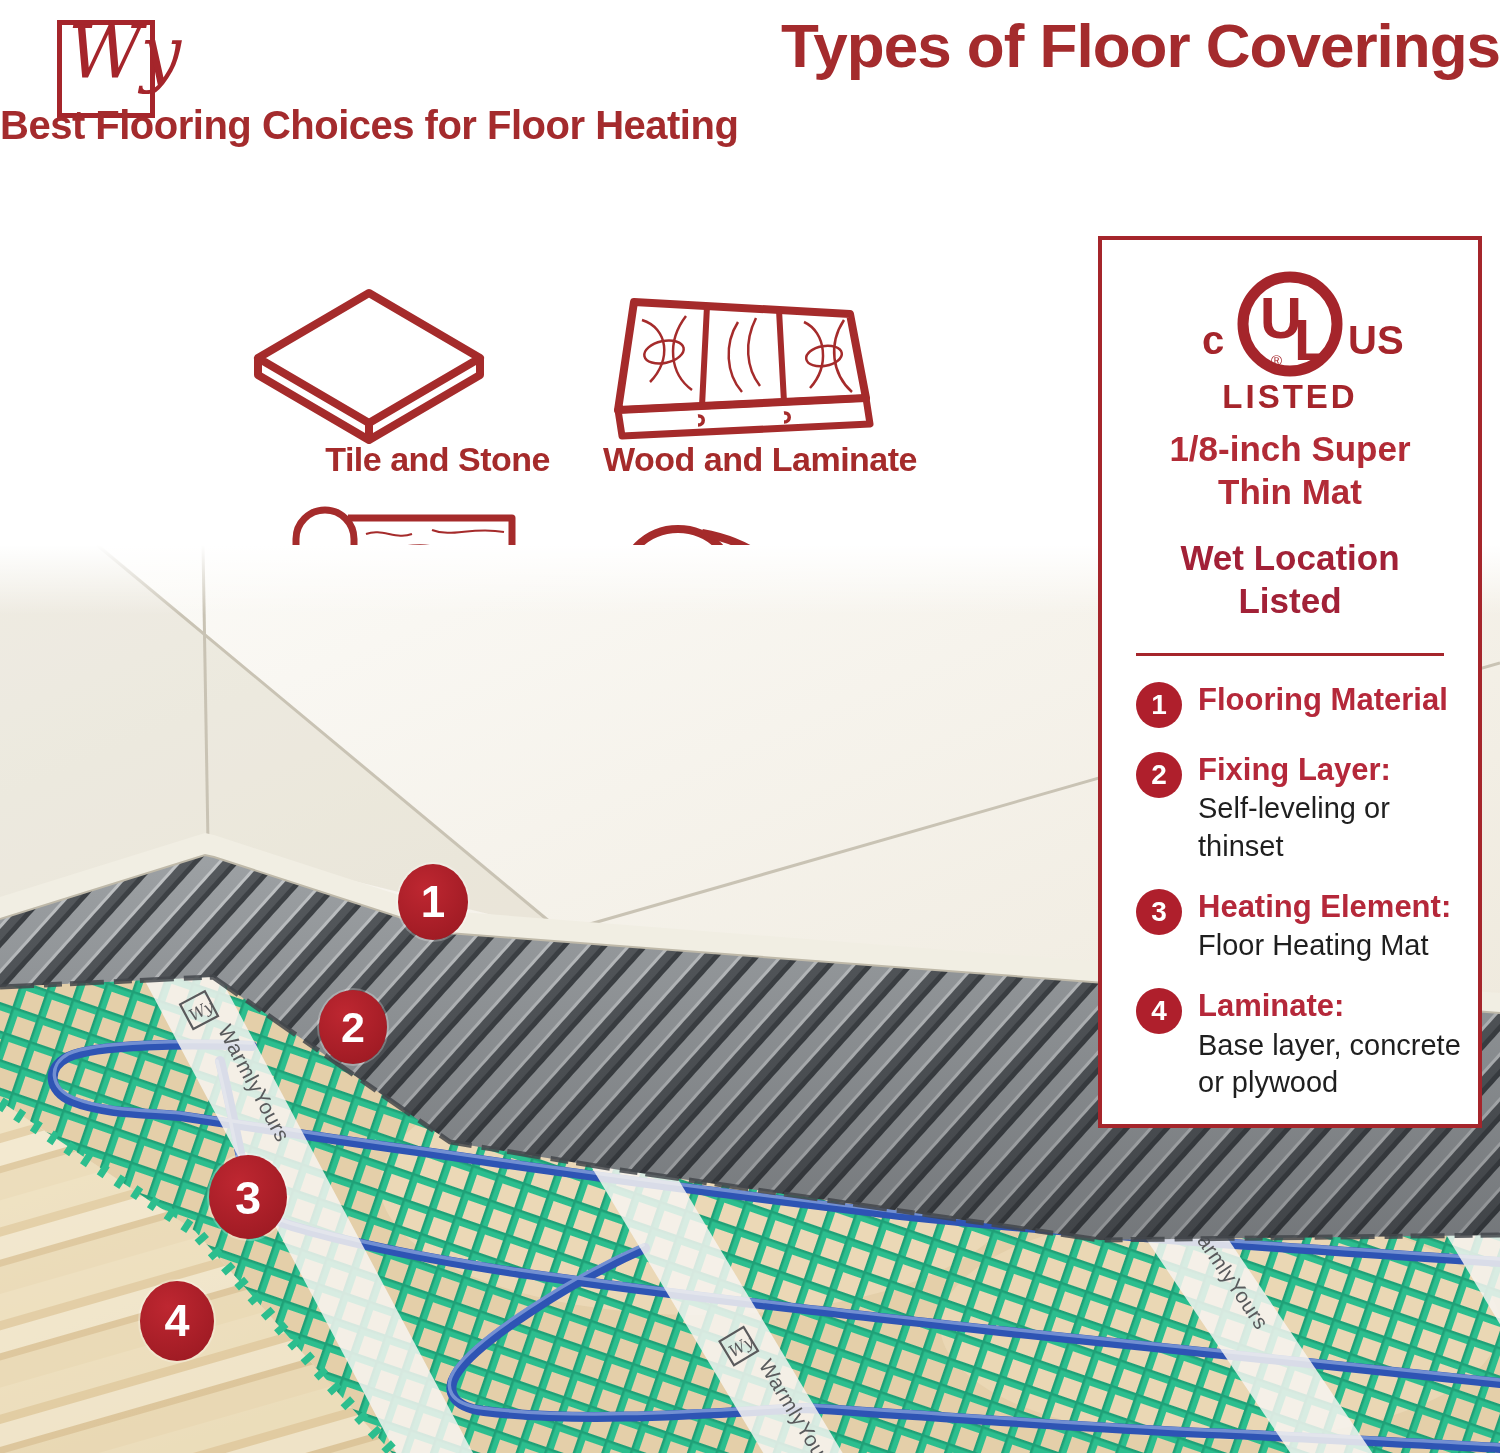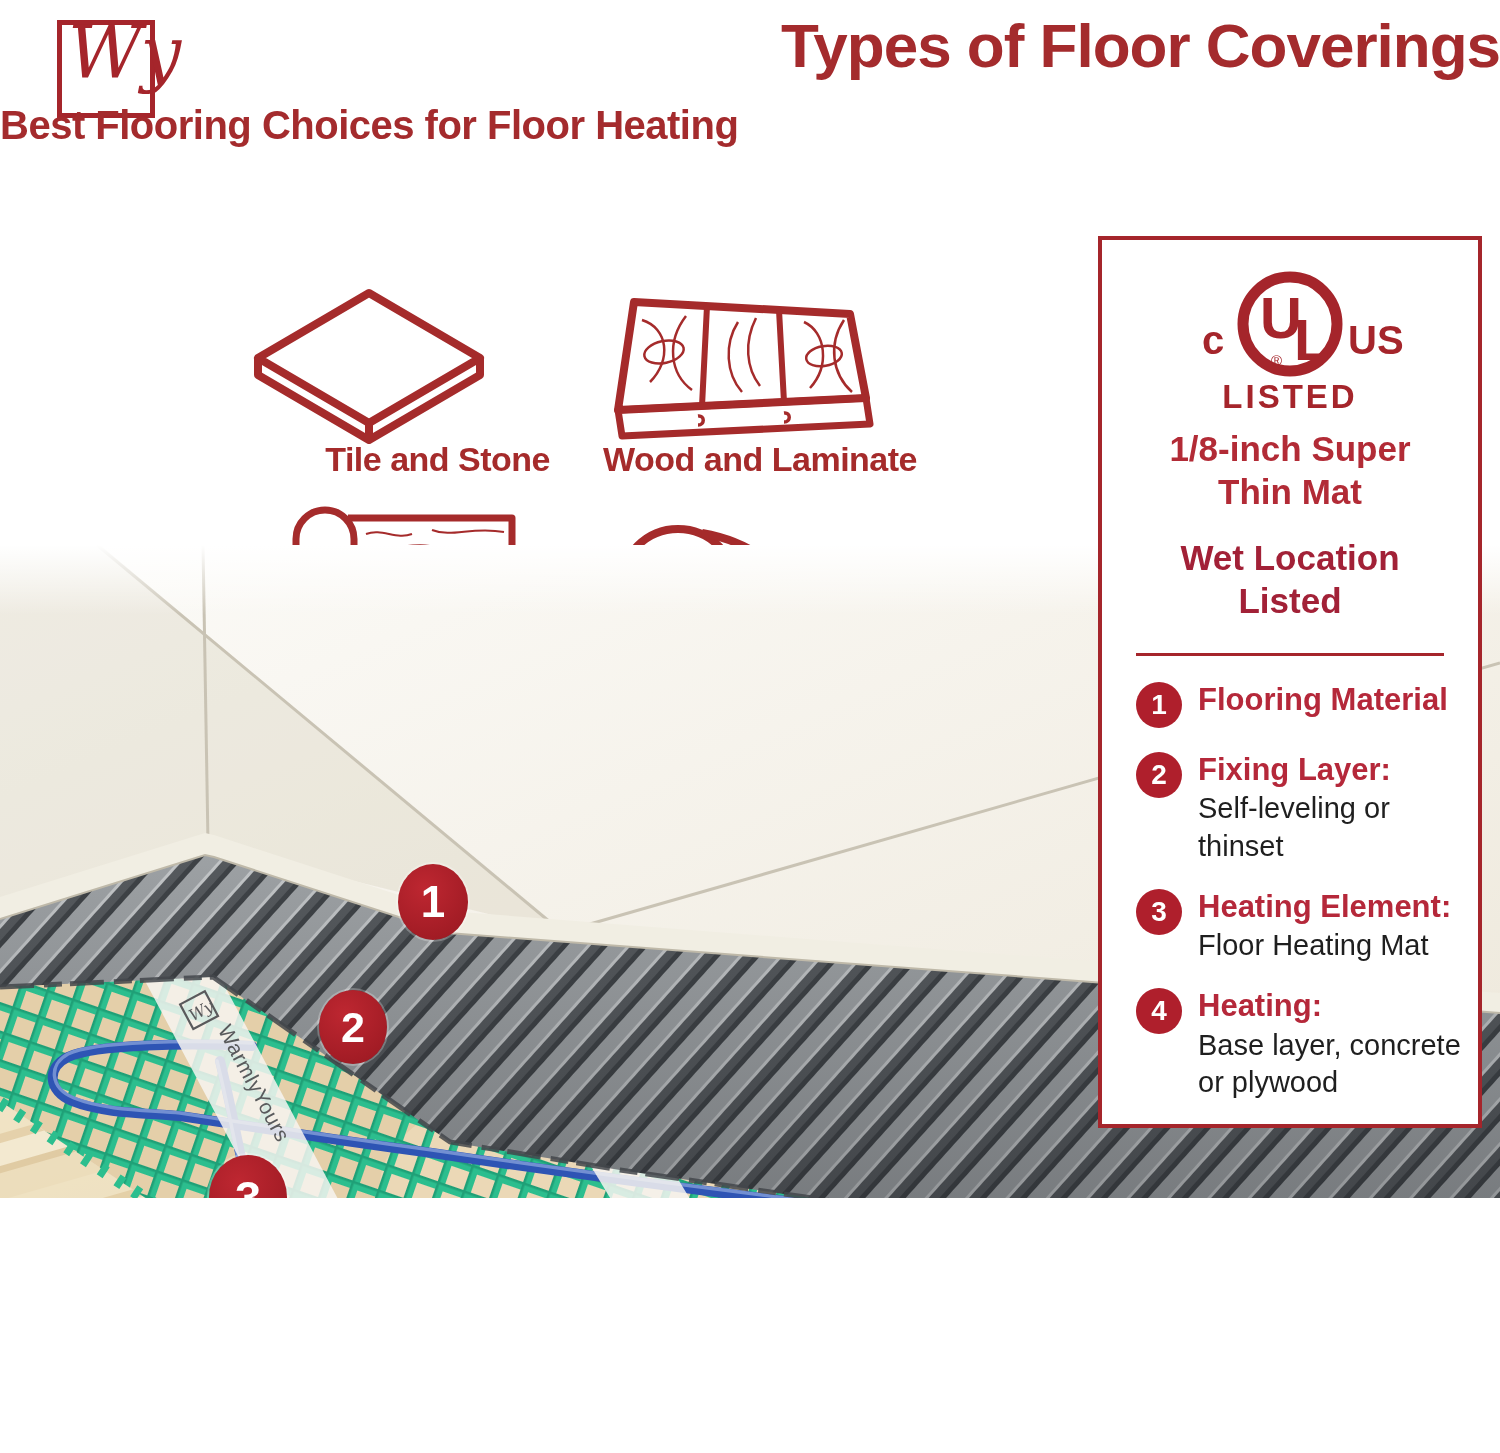--- a/index.html
+++ b/index.html
@@ -1,16 +1,16 @@
 <!DOCTYPE html>
 <html><head>
 <meta charset="utf-8">
 <style>
   html,body{margin:0;padding:0;background:#ffffff;}
-  .page{position:relative;width:1500px;height:1198px;background:#ffffff;overflow:hidden;
+  .page{position:relative;width:1500px;height:1453px;background:#ffffff;overflow:hidden;
         font-family:"Liberation Sans",sans-serif;}
   
   .logo-box{position:absolute;left:57px;top:20px;width:88px;height:88px;border:5px solid #A5252B;}
   .logo-script{position:absolute;left:6px;top:-8px;font-family:"DejaVu Serif",serif;font-style:italic;
         font-size:72px;color:#A5252B;line-height:1;white-space:nowrap;}
   .title{position:absolute;left:0;right:0;top:10px;text-align:right;color:#A42B2D;
         font-size:62px;font-weight:bold;letter-spacing:-1px;}
   .subtitle{position:absolute;left:0;right:0;top:103px;text-align:left;color:#A42B2D;
         font-size:40px;font-weight:bold;letter-spacing:-0.5px;}
   
@@ -261,20 +261,20 @@
       <div class="legend-item">
         <div class="legend-circle">3</div>
         <div class="legend-text">
           <div class="legend-heading">Heating Element:</div>
           <div class="legend-body">Floor Heating Mat</div>
         </div>
       </div>
       <div class="legend-item">
         <div class="legend-circle">4</div>
         <div class="legend-text">
-          <div class="legend-heading">Heating:</div>
+          <div class="legend-heading">Laminate:</div>
           <div class="legend-body">Base layer, concrete or plywood</div>
         </div>
       </div>
     </div>
   </div>
 
 </div>
 
 </body></html>

